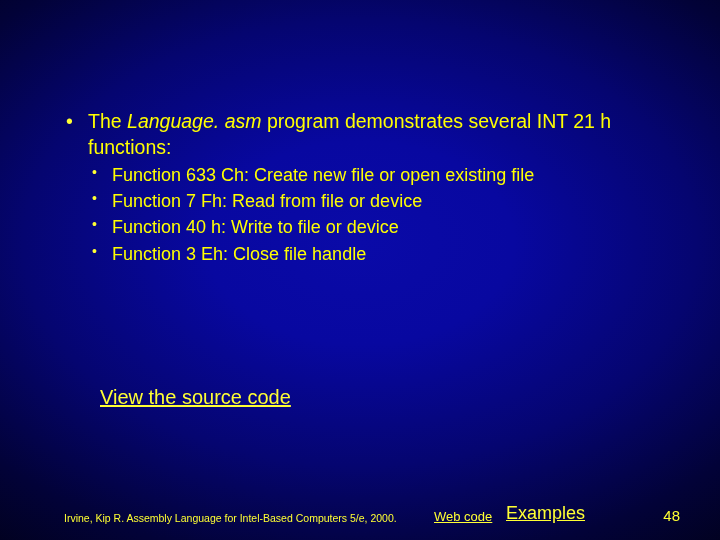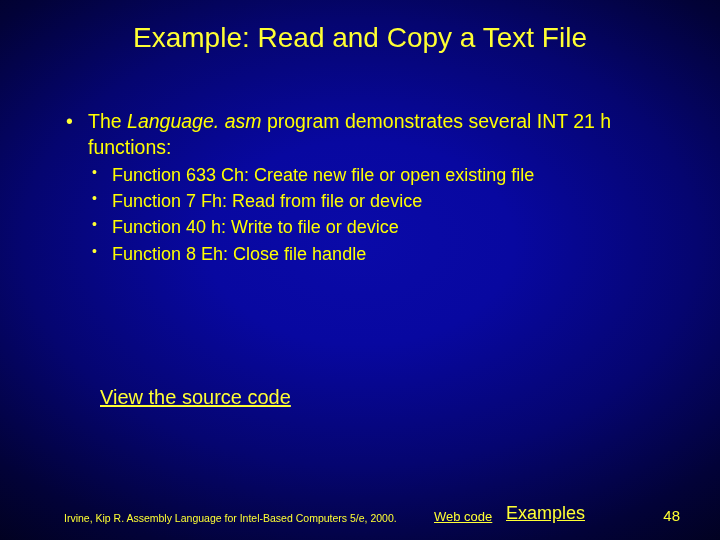--- a/index.html
+++ b/index.html
@@ -111,30 +111,29 @@
     right: 0;
     bottom: 0;
     font-size: 15px;
   }
 </style>
 </head>
 <body>
 
 <div class="slide">
 
-  <div class="title">Example: Read and Copy a Text File</div>
 
   <div class="body">
     <div class="lvl1">
       <span class="intro-a">The </span><span class="intro-italic">Language. asm</span><span> program demonstrates several INT 21 h functions:</span>
     </div>
     <div class="lvl2">Function 633 Ch: Create new file or open existing file</div>
     <div class="lvl2">Function 7 Fh: Read from file or device</div>
     <div class="lvl2">Function 40 h: Write to file or device</div>
-    <div class="lvl2">Function 8 Eh: Close file handle</div>
+    <div class="lvl2">Function 3 Eh: Close file handle</div>
   </div>
 
   <div class="source-link">View the source code</div>
 
   <div class="footer">
     <span class="copy">Irvine, Kip R. Assembly Language for Intel-Based Computers 5/e, 2000.</span>
     <span class="link1">Web code</span>
     <span class="link2">Examples</span>
     <span class="pagenum">48</span>
   </div>

